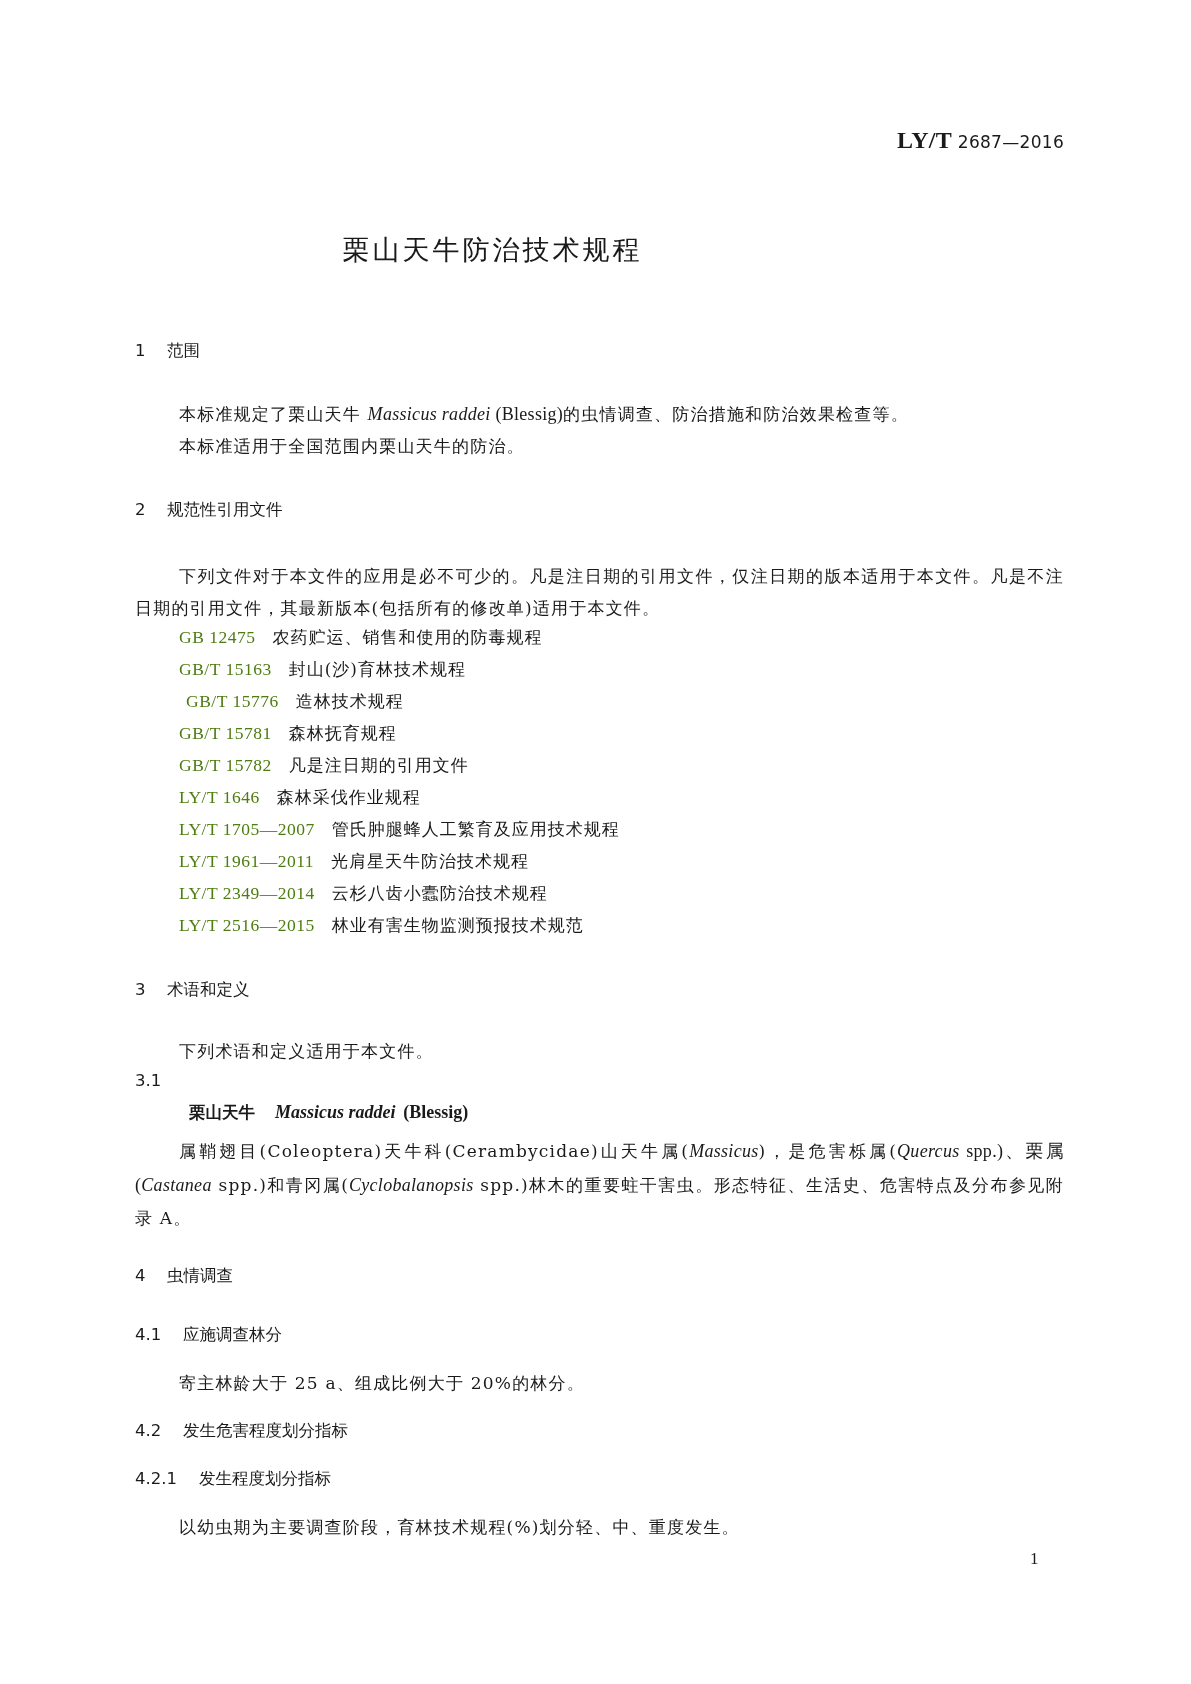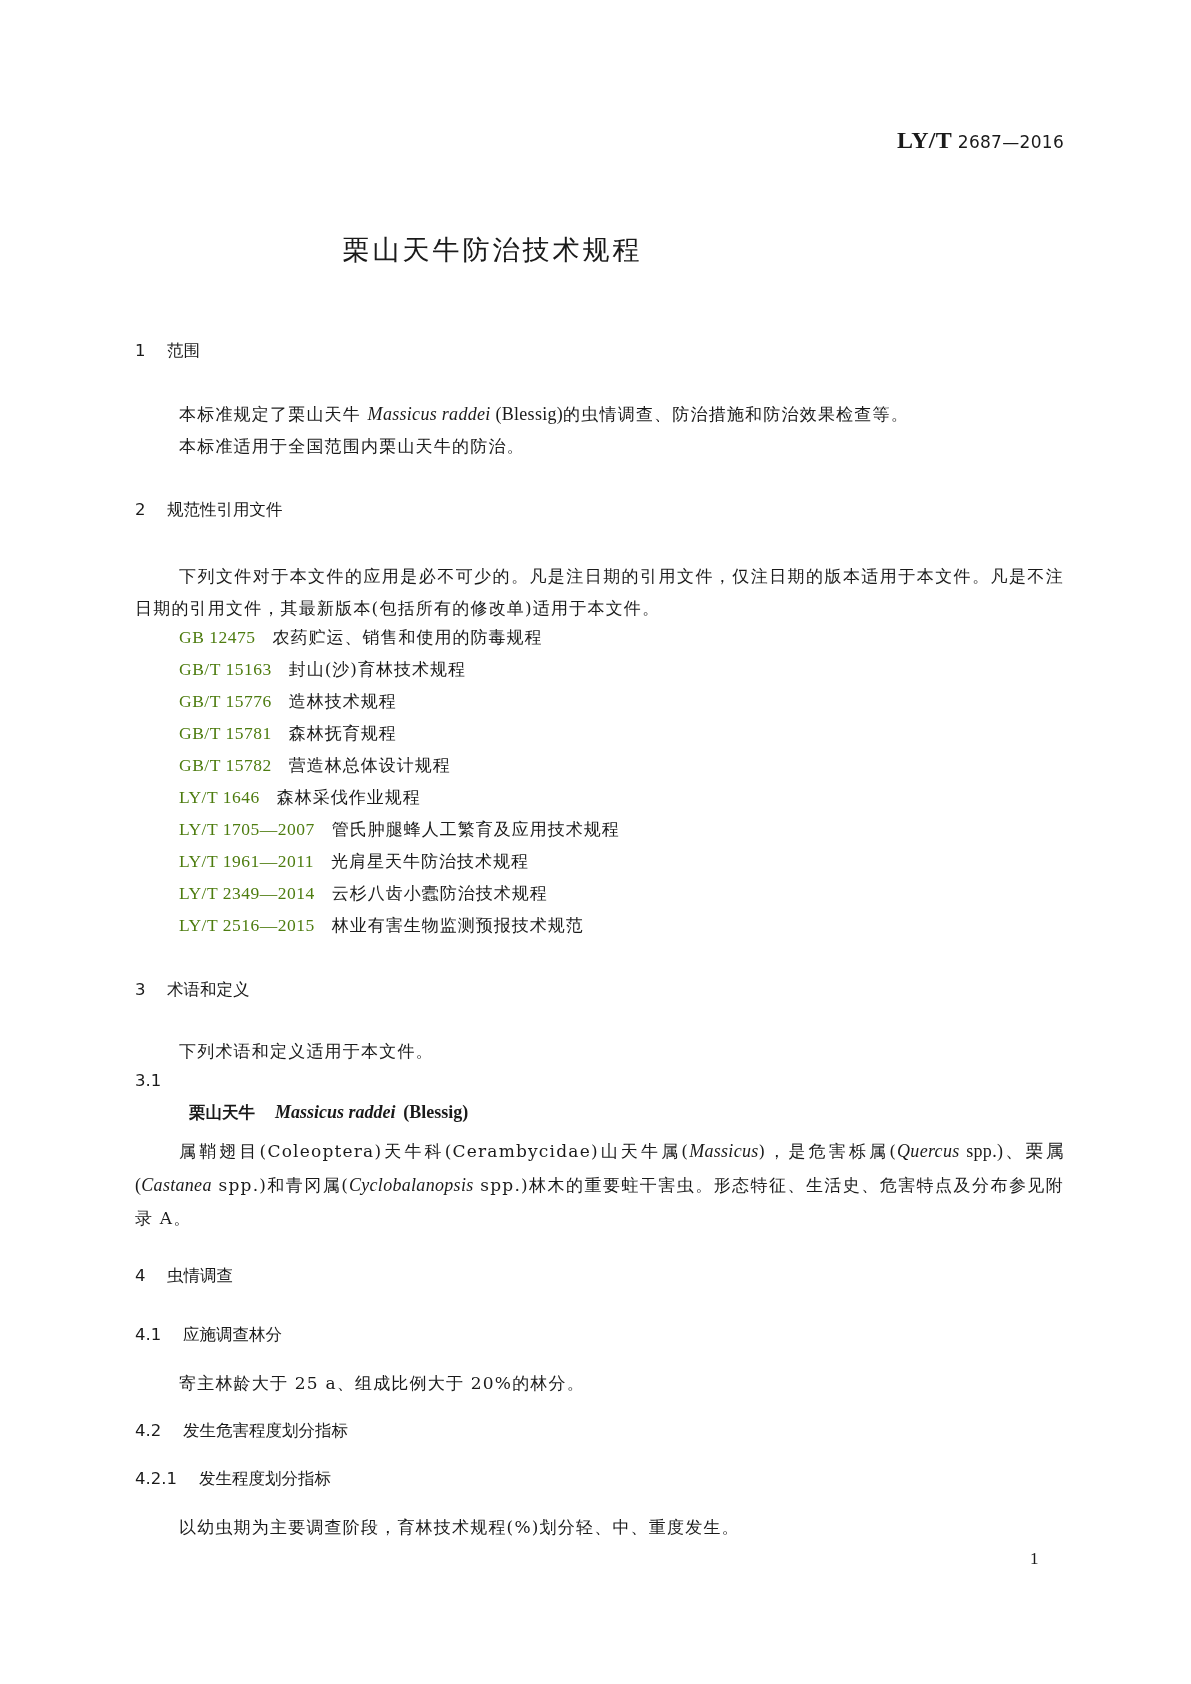--- a/index.html
+++ b/index.html
@@ -41,23 +41,23 @@
 </div>
 <div class="abs body indent" style="top:435px;">本标准适用于全国范围内栗山天牛的防治。</div>
 
 <div class="abs h1" style="top:499px;">
   <span class="num">2</span><span>规范性引用文件</span>
 </div>
 <div class="abs body full" style="top:560px; line-height:32px; text-indent:44px;">下列文件对于本文件的应用是必不可少的。凡是注日期的引用文件，仅注日期的版本适用于本文件。凡是不注日期的引用文件，其最新版本(包括所有的修改单)适用于本文件。</div>
 
 <div class="abs ref" style="top:626px;"><span class="code">GB 12475</span><span>农药贮运、销售和使用的防毒规程</span></div>
 <div class="abs ref" style="top:658px;"><span class="code">GB/T 15163</span><span>封山(沙)育林技术规程</span></div>
-<div class="abs ref" style="top:690px;"><span class="code">GB/T 15776</span><span>造林技术规程</span></div>
+<div class="abs ref" style="top:690px;margin-left:7px;"><span class="code">GB/T 15776</span><span>造林技术规程</span></div>
 <div class="abs ref" style="top:722px;"><span class="code">GB/T 15781</span><span>森林抚育规程</span></div>
-<div class="abs ref" style="top:754px;"><span class="code">GB/T 15782</span><span>营造林总体设计规程</span></div>
+<div class="abs ref" style="top:754px;"><span class="code">GB/T 15782</span><span>凡是注日期的引用文件</span></div>
 <div class="abs ref" style="top:786px;"><span class="code">LY/T 1646</span><span>森林采伐作业规程</span></div>
 <div class="abs ref" style="top:818px;"><span class="code">LY/T 1705—2007</span><span>管氏肿腿蜂人工繁育及应用技术规程</span></div>
 <div class="abs ref" style="top:850px;"><span class="code">LY/T 1961—2011</span><span>光肩星天牛防治技术规程</span></div>
 <div class="abs ref" style="top:882px;"><span class="code">LY/T 2349—2014</span><span>云杉八齿小蠹防治技术规程</span></div>
 <div class="abs ref" style="top:914px;"><span class="code">LY/T 2516—2015</span><span>林业有害生物监测预报技术规范</span></div>
 
 <div class="abs h1" style="top:979px;">
   <span class="num">3</span><span>术语和定义</span>
 </div>
 <div class="abs body indent" style="top:1040px;">下列术语和定义适用于本文件。</div>

